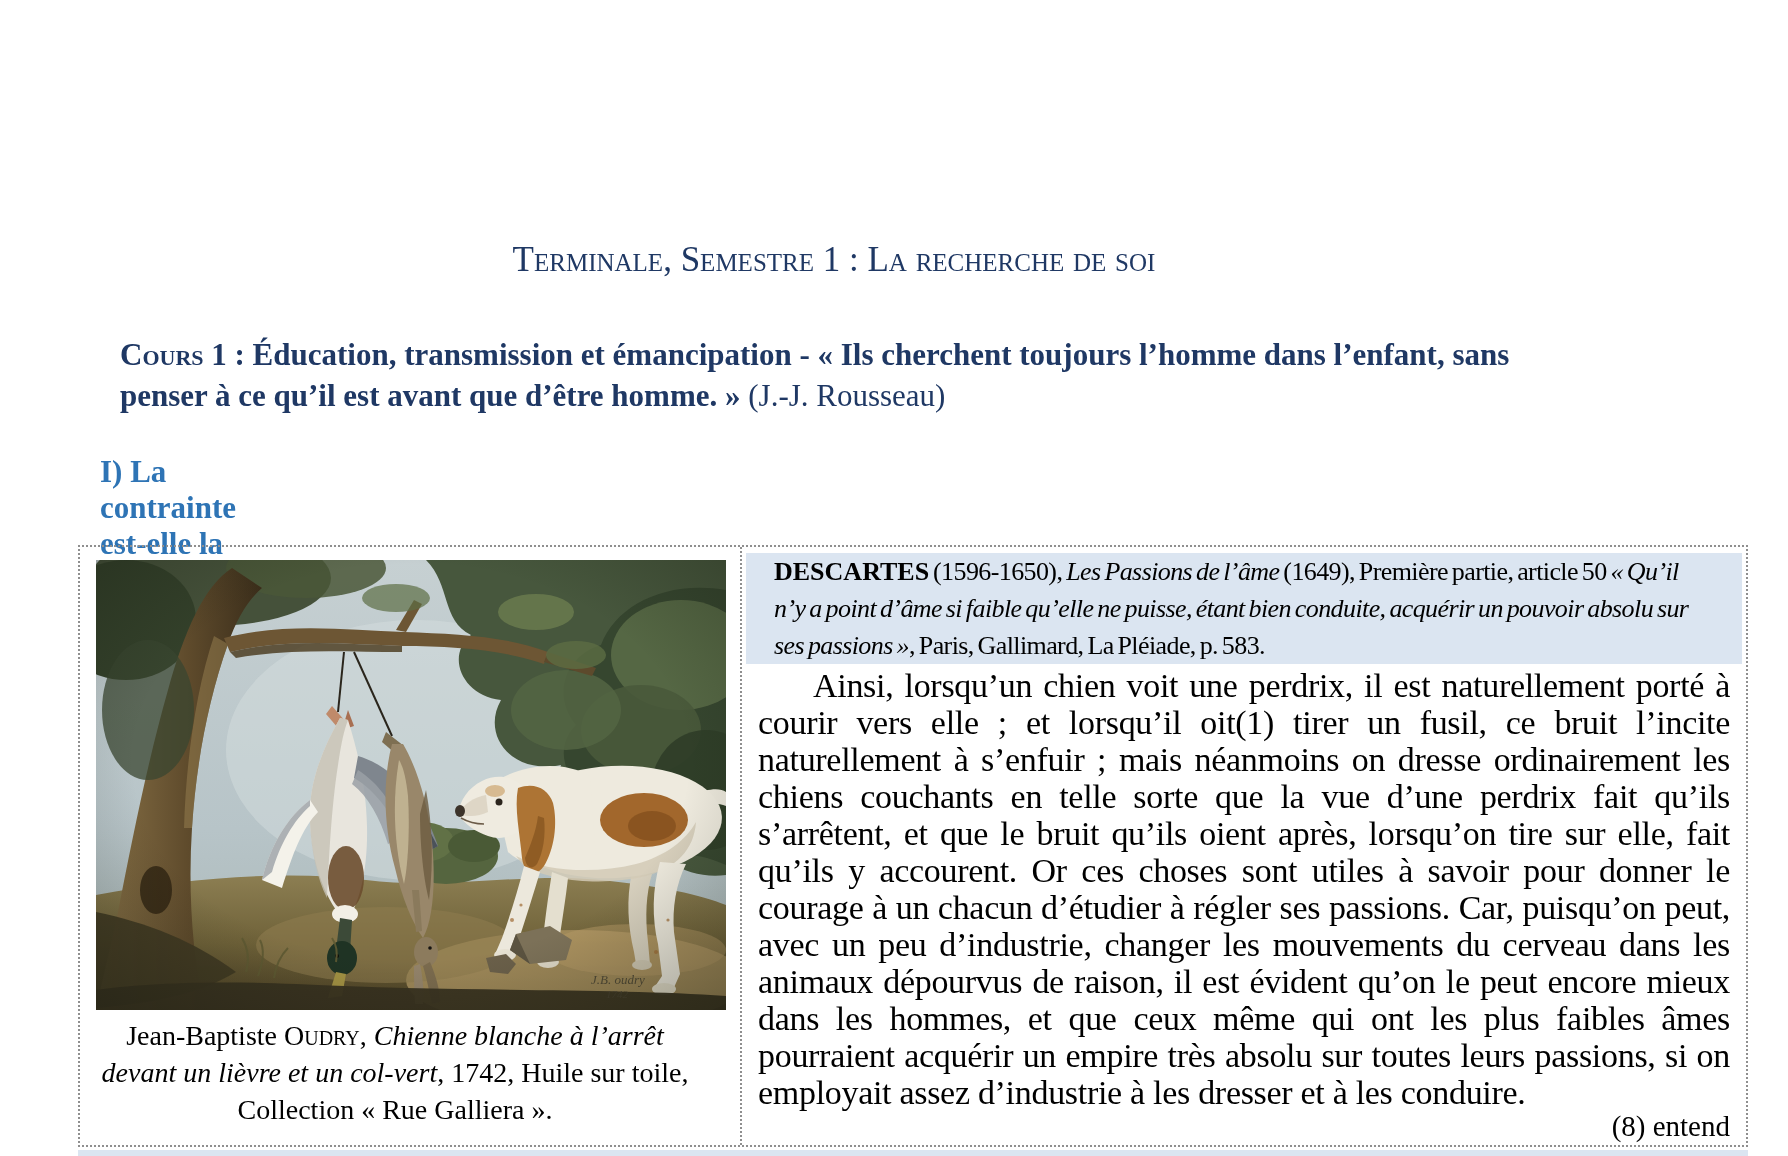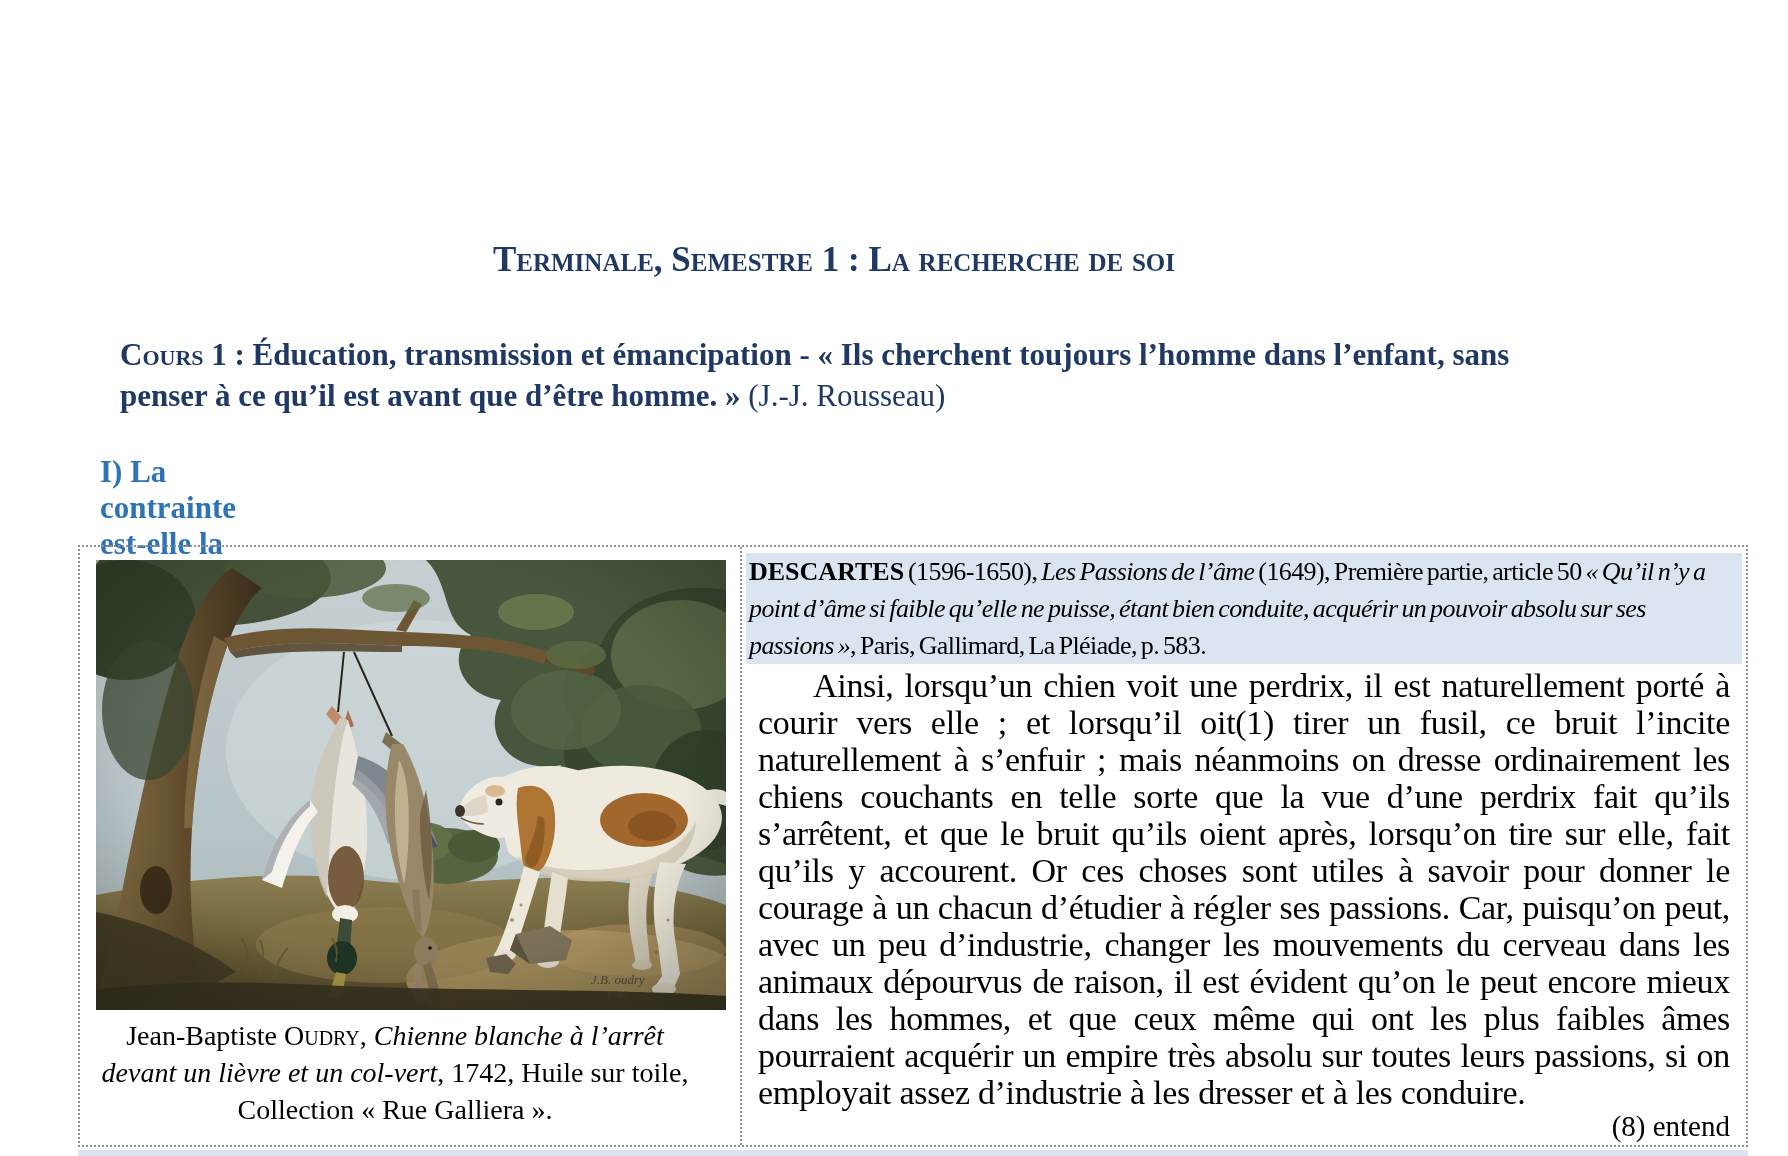--- a/index.html
+++ b/index.html
@@ -11,21 +11,21 @@
     color: #000;
   }
   .abs { position: absolute; }
 
   
   .doc-title {
     position: absolute;
     left: 78px; top: 240px; width: 1512px;
     text-align: center;
     font-variant: small-caps;
-    font-weight: bold;
+    font-weight: normal;
     font-size: 35px;
     color: #1f3864;
   }
 
   
   .course {
     position: absolute;
     left: 120px; top: 334px; width: 1430px;
     font-weight: bold;
     font-size: 31px; line-height: 41px;
@@ -75,21 +75,21 @@
     left: 660px; right: 0; top: 0; bottom: 0;
     border-left: 2px dotted #8f8f8f;
     padding: 6px 16px 4px 16px;
     box-sizing: border-box;
     overflow: hidden;
   }
   .reference {
     background: #dbe5f1;
     font-size: 26px; line-height: 37px;
     letter-spacing: -0.6px; word-spacing: -2px;
-    margin: 0 -12px; padding: 0 3px;
+    margin: 0 -12px; padding: 0 28px;
   }
   .reference .author { font-weight: bold; letter-spacing: 0; }
   .reference .it { font-style: italic; }
   .para {
     margin-top: 3px;
     font-size: 34px; line-height: 37px;
     text-align: justify;
     text-indent: 55px;
     letter-spacing: -0.3px;
   }

